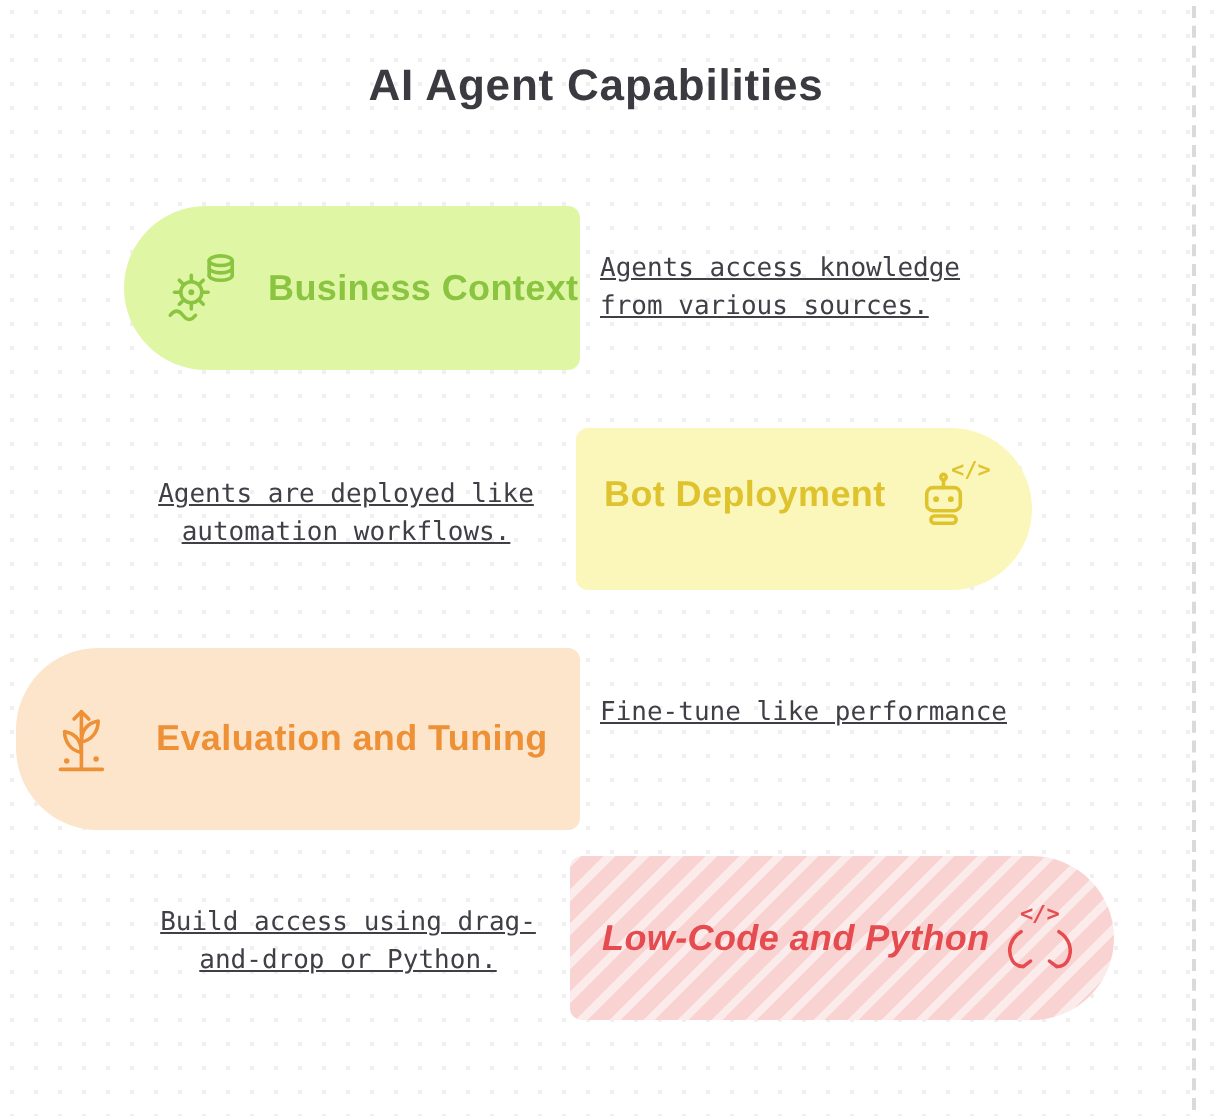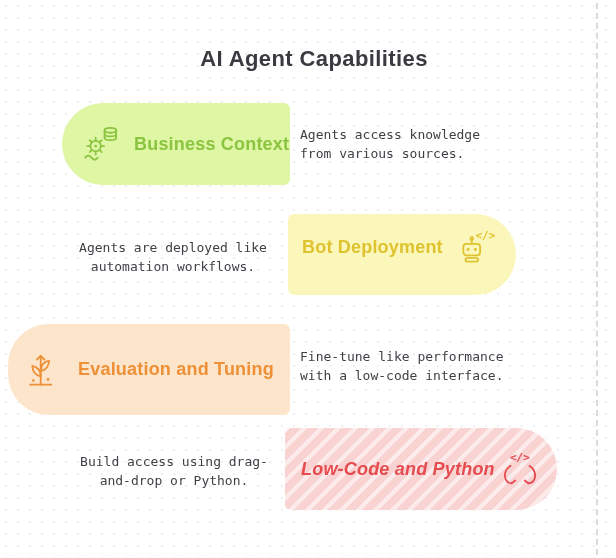--- a/index.html
+++ b/index.html
@@ -4,41 +4,41 @@
 <style>
   html,body{margin:0;padding:0;background:#fff;}
   .canvas{
     position:relative;width:616px;height:558px;overflow:hidden;
     background-color:#ffffff;
     background-image:radial-gradient(circle,#efefef 1px,rgba(255,255,255,0) 1.3px);
     background-size:12px 12px;
     font-family:"Liberation Sans",sans-serif;
   }
   .title{
-    position:absolute;top:30px;left:0;width:596px;margin:16px;
+    position:absolute;top:30px;left:0;width:596px;margin:0;
     text-align:center;font-size:22px;font-weight:bold;color:#3a3a40;letter-spacing:.4px;
   }
   .pill{position:absolute;display:flex;align-items:center;box-sizing:border-box;}
   .pill .label{font-size:18px;font-weight:bold;letter-spacing:.2px;white-space:nowrap;}
   .pill .icon{display:flex;align-items:center;justify-content:center;flex:0 0 auto;}
 
   .pill-1{left:62px;top:103px;width:228px;height:82px;background:#dff7a5;
           border-radius:41px 6px 6px 41px;color:#8bc441;padding-left:20px;gap:10px;}
   .pill-2{left:288px;top:214px;width:228px;height:81px;background:#fbf7bb;
           border-radius:6px 41px 41px 6px;color:#dfc32e;padding:0 18px 14px 14px;justify-content:space-between;}
   .pill-3{left:8px;top:324px;width:282px;height:91px;background:#fce5cb;
           border-radius:41px 6px 6px 41px;color:#ee9036;padding-left:18px;gap:10px;}
   .pill-4{left:285px;top:428px;width:272px;height:82px;
           background-color:#f9d2d2;
           background-image:repeating-linear-gradient(135deg,rgba(255,255,255,.55) 0px,rgba(255,255,255,.55) 4px,rgba(255,255,255,0) 4px,rgba(255,255,255,0) 12px);
           border-radius:6px 41px 41px 6px;color:#e54b4f;padding:0 16px 0 16px;justify-content:space-between;font-style:italic;}
 
   .desc{
     position:absolute;font-family:"DejaVu Sans Mono",monospace;
-    font-size:13px;line-height:19px;color:#3f3f46;
+    font-size:13px;line-height:19px;color:#3f3f46;text-decoration:underline;
   }
   .desc-1{left:300px;top:125px;text-align:left;}
   .desc-2{left:66px;top:238px;width:214px;text-align:center;}
   .desc-3{left:300px;top:347px;text-align:left;}
   .desc-4{left:64px;top:452px;width:220px;text-align:center;}
 
   .edge-line{
     position:absolute;left:596px;top:3px;bottom:3px;width:0;
     border-left:2px dashed #dadada;
   }
@@ -108,21 +108,20 @@
         <path d="M14 15 V6.5"></path>
         <path d="M10.5 10 L14 6.5 L17.5 10"></path>
         <circle cx="7" cy="30" r="1.3" fill="currentColor" stroke="none"></circle>
         <circle cx="21" cy="29" r="1.3" fill="currentColor" stroke="none"></circle>
       </svg>
     </span>
     <span class="label">Evaluation and Tuning</span>
   </div>
   <div class="desc desc-3">
     <span>Fine-tune like performance</span><br>
-    <span>with a low-code interface.</span>
   </div>
 
   <div class="desc desc-4">
     <span>Build access using drag-</span><br>
     <span>and-drop or Python.</span>
   </div>
   <div class="pill pill-4">
     <span class="label">Low-Code and Python</span>
     <span class="icon">
       <svg width="42" height="42" viewBox="0 0 40 40" fill="none" stroke="currentColor" stroke-width="1.7" stroke-linecap="round" stroke-linejoin="round">

